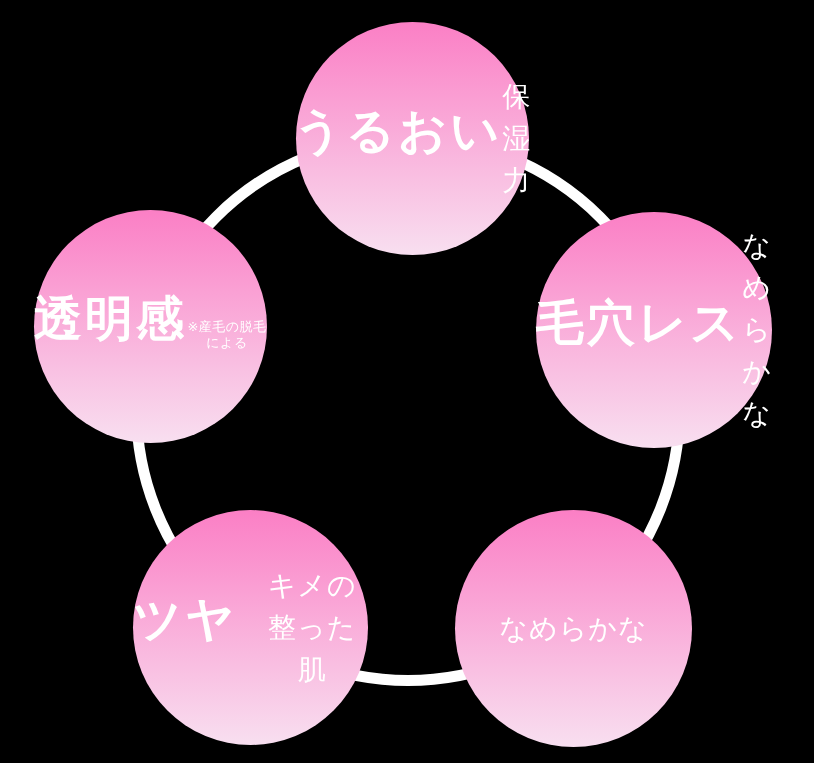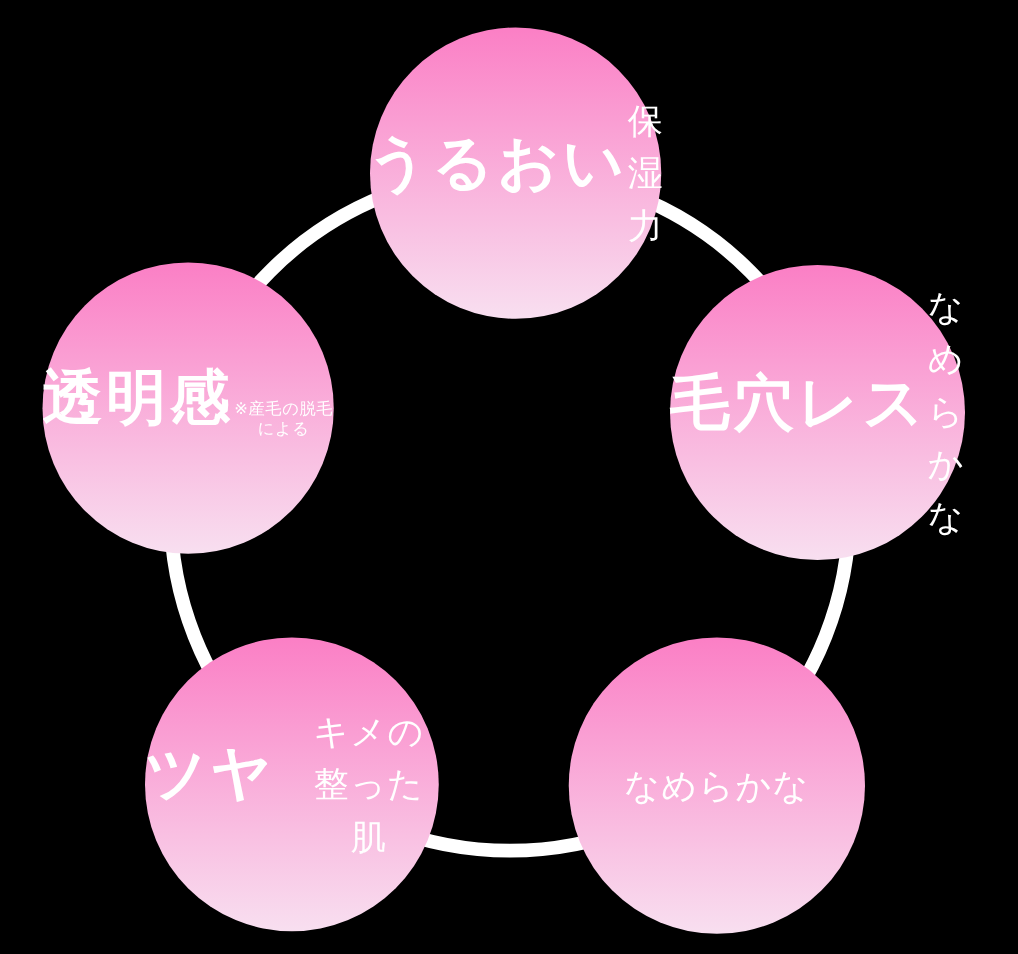--- a/index.html
+++ b/index.html
@@ -34,21 +34,21 @@
     z-index: 2;
     display: flex;
     align-items: center;
     justify-content: center;
     text-align: center;
     color: var(--text, #ffffff);
   }
   .bubble--moisture   { left: 296px; top: 22px;  width: 233px; height: 233px; }
   .bubble--clarity    { left: 34px;  top: 210px; width: 233px; height: 233px; }
   .bubble--poreless   { left: 536px; top: 212px; width: 236px; height: 236px; }
-  .bubble--glow       { left: 116px; top: 510px; width: 235px; height: 235px; gap: 19px; }
+  .bubble--glow       { left: 133px; top: 510px; width: 235px; height: 235px; gap: 19px; }
   .bubble--firmness   { left: 455px; top: 510px; width: 237px; height: 237px; }
 
   .bubble-title {
     font-size: 48px;
     font-weight: bold;
     line-height: 1.05;
     letter-spacing: 3px;
     white-space: nowrap;
     margin-bottom: 14px;
   }

